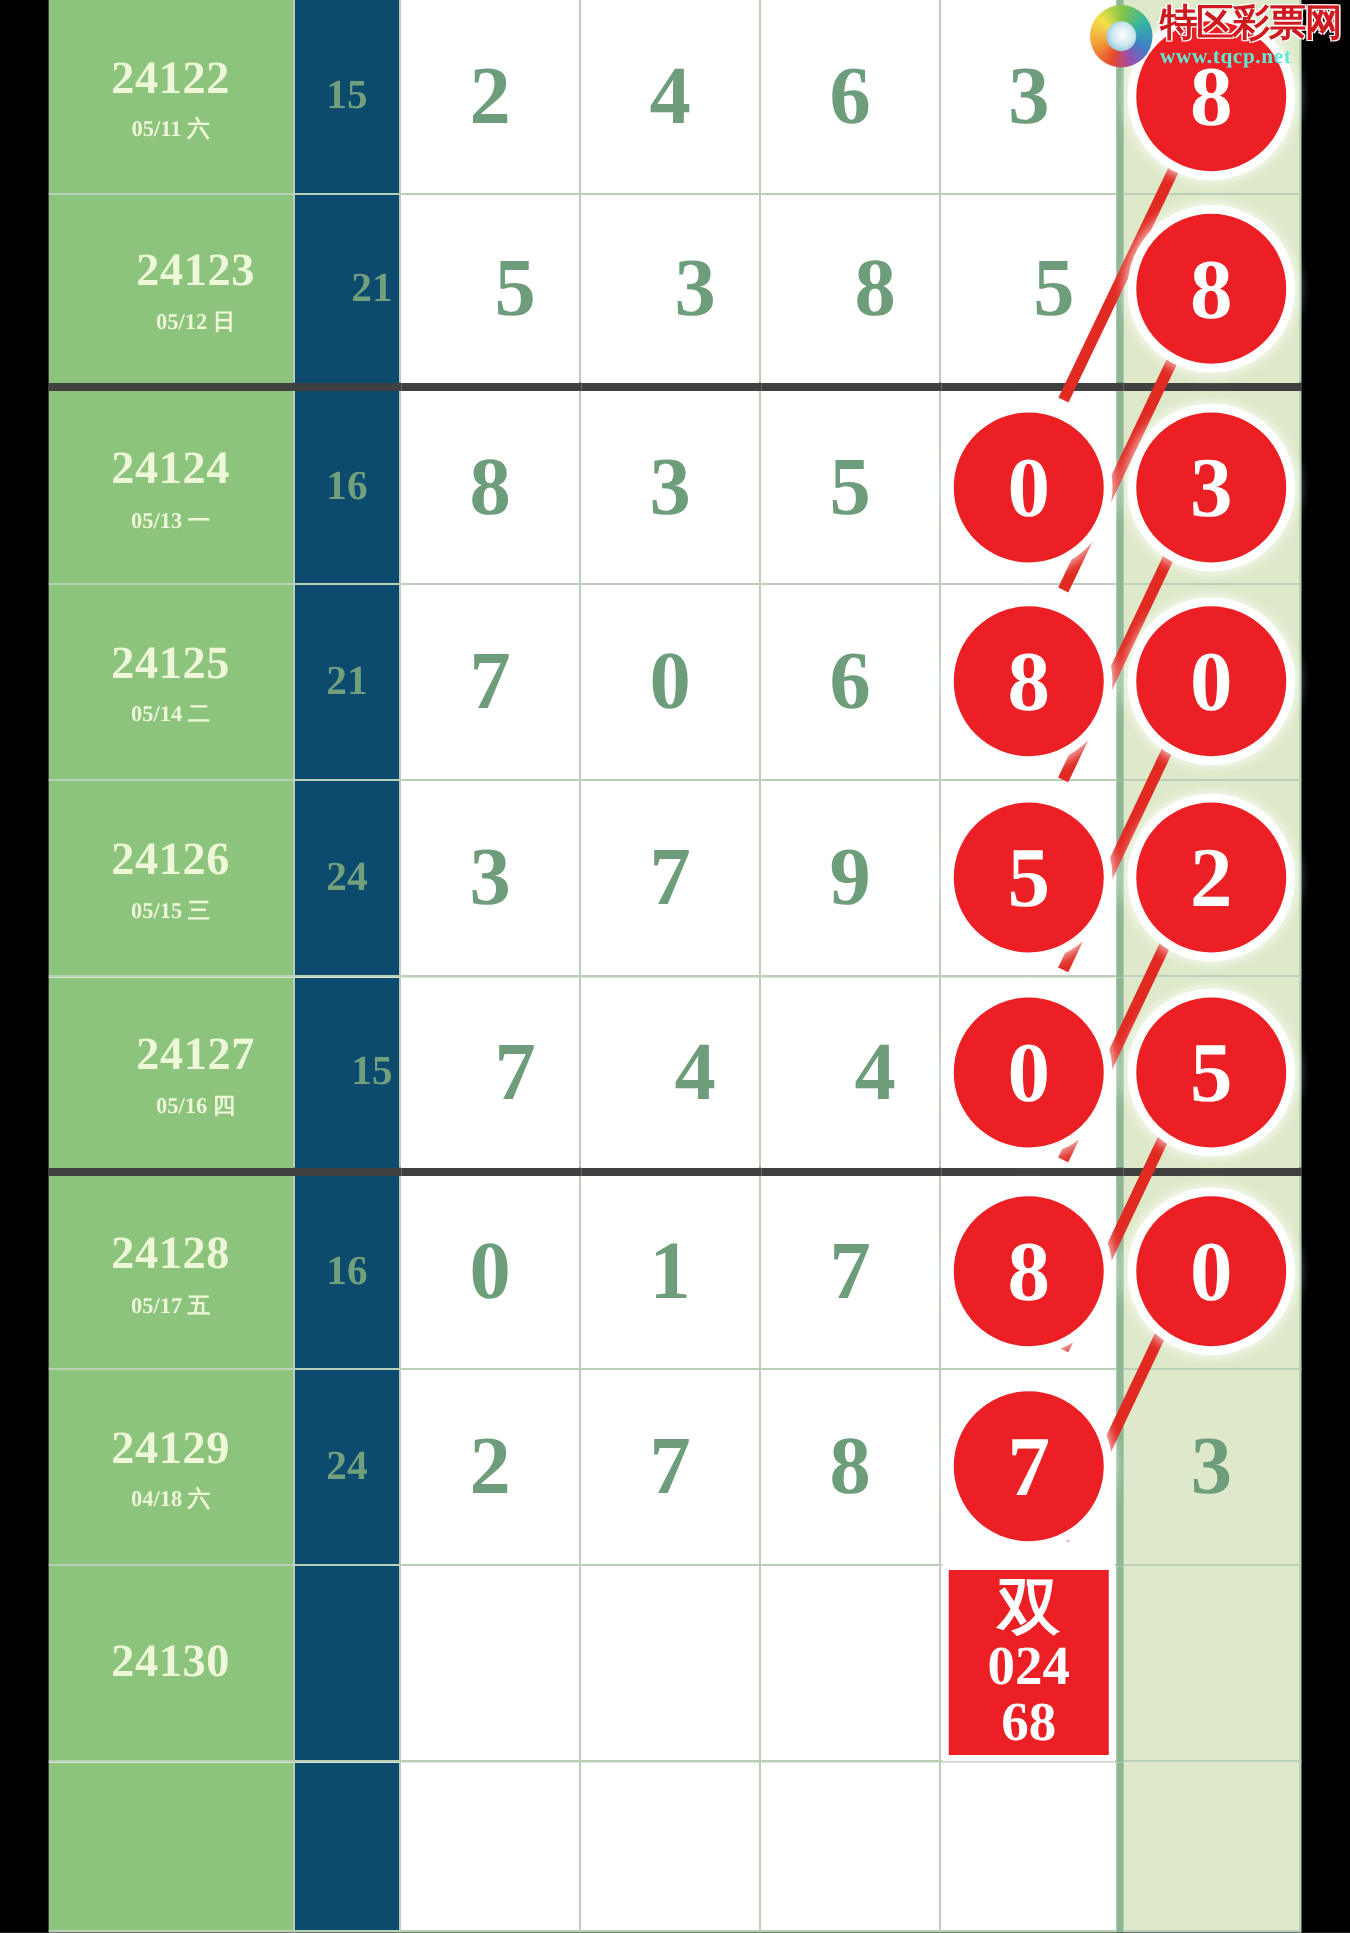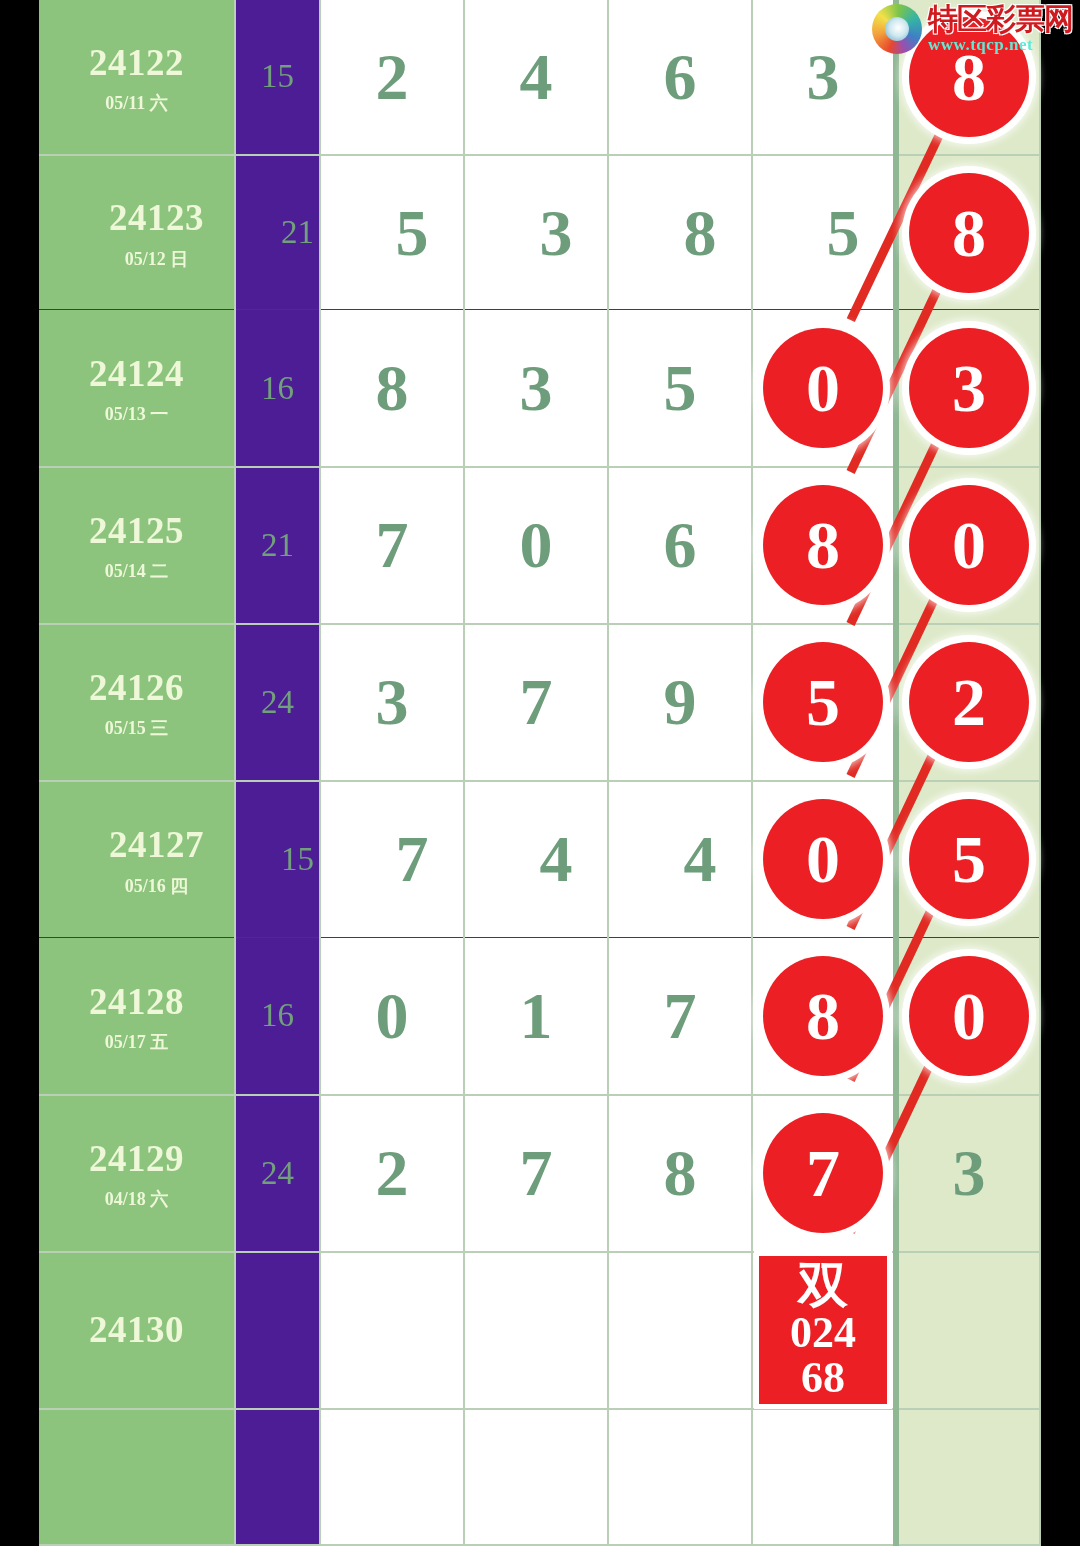--- a/index.html
+++ b/index.html
@@ -37,38 +37,38 @@
     border-right:3px solid #a7cf9a;
     color:#eef7d8;
     font-weight:bold;
     line-height:1.28;
   }
   td.period .issue{font-size:37px;letter-spacing:.5px;display:block;}
   td.period .date{font-size:18px;display:block;margin-top:6px;}
 
   
   td.sum{
-    background:#4c1d95;
+    background:#0c4a6e;
     border-right:6px solid #8fb794;
     color:#72a07d;
-    font-weight:normal;
+    font-weight:bold;
     font-size:33px;
   }
   
   td.num{
     background:#ffffff;
     color:#6e9d7c;
     font-size:66px;
     font-weight:bold;
   }
   td.num.tint{background:#dde9c8;}
   td.num.heavy-left{border-left:6px solid #8fb794;}
 
   
-  tr.grp-end td{border-bottom:1px solid #404040;padding-left:40px;}
+  tr.grp-end td{border-bottom:7px solid #404040;padding-left:40px;}
 
   
   .ball{
     position:absolute;left:50%;top:50%;
     width:120px;height:120px;margin-left:-60px;margin-top:-60px;
     border-radius:50%;
     background:#ec2024;
     box-shadow:0 0 0 7px #ffffff, 0 0 9px 9px rgba(255,255,255,.75);
     color:#ffffff;
     font-size:68px;font-weight:bold;

